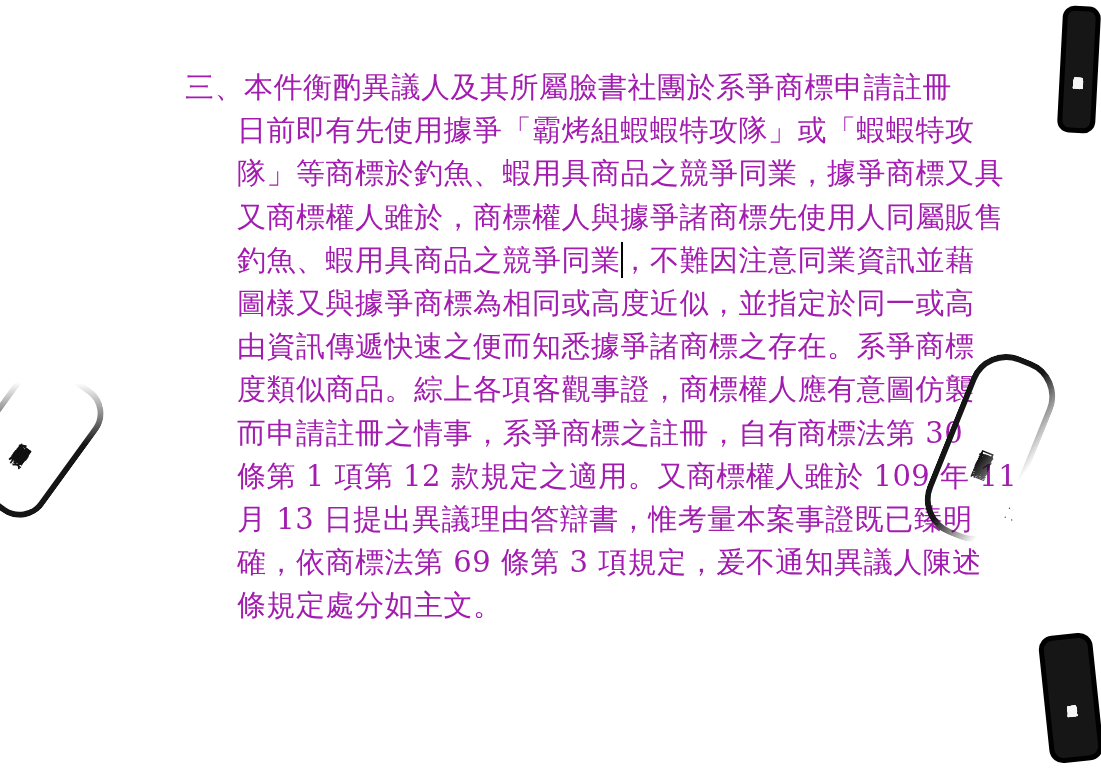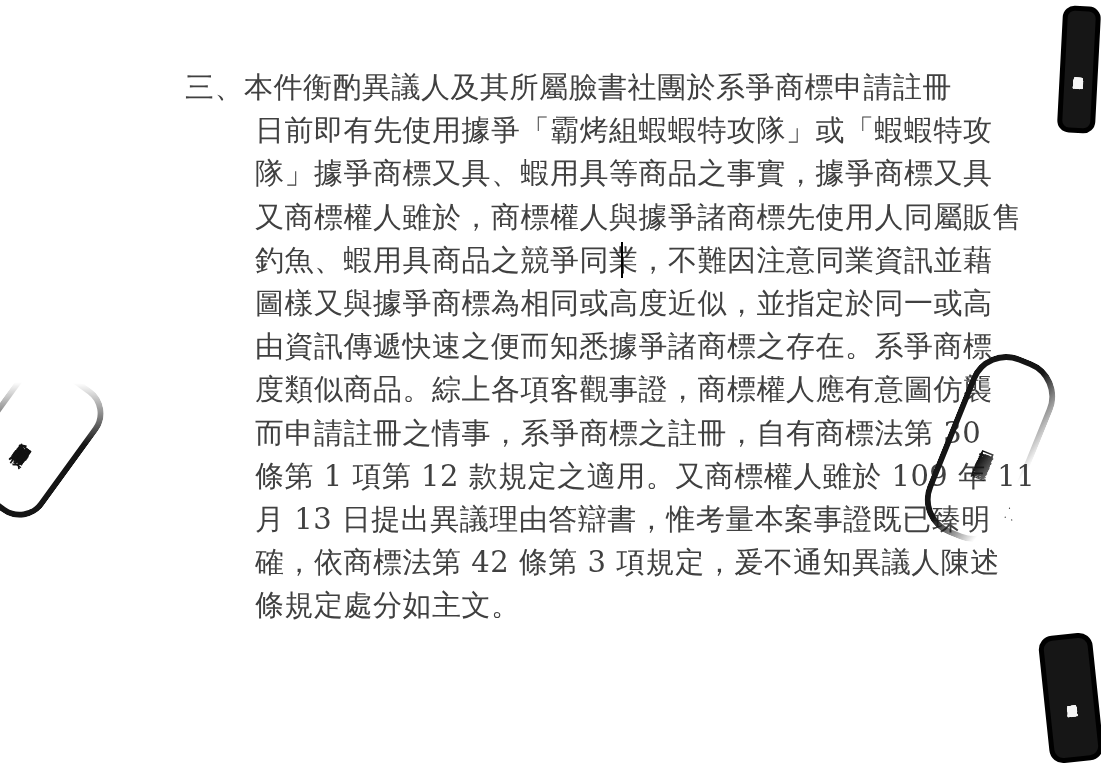--- a/index.html
+++ b/index.html
@@ -5,30 +5,30 @@
   html,body{margin:0;padding:0;}
   body{
     width:1101px;height:768px;position:relative;overflow:hidden;
     background:#ffffff;
     font-family:"DejaVu Serif","Liberation Serif",serif;
   }
   .page{position:absolute;inset:0;background:#fff;}
   
   .text-block{
     position:absolute;left:185px;top:66px;width:736px;
-    color:#404040;font-size:29px;
+    color:#a21caf;font-size:29px;
   }
   .line{
     height:43.2px;line-height:43.2px;
     text-align:justify;text-align-last:justify;
     text-justify:inter-character;
     white-space:nowrap;
     letter-spacing:0.5px;
   }
-  .line.indent{margin-left:70px;}
+  .line.indent{margin-left:52px;}
   .line.last{text-align:left;text-align-last:left;font-family:Liberation Serif, serif;}
   .marker{display:inline;}
   
   .caret{
     position:absolute;left:621px;top:242px;width:2px;height:36px;
     background:#000;
   }
   
   .stamp{
     position:absolute;color:#111;border:5px solid #151515;
@@ -75,30 +75,30 @@
   }
 </style>
 </head>
 <body>
 
 <div class="page">
 
   <div class="text-block">
     <div class="line"><span class="marker">三、</span><span>本件衡酌異議人及其所屬臉書社團於系爭商標申請註冊</span></div>
     <div class="line indent">日前即有先使用據爭「霸烤組蝦蝦特攻隊」或「蝦蝦特攻</div>
-    <div class="line indent">隊」據爭商標又具、蝦用具等商品之事實，據爭商標又具</div>
+    <div class="line indent">隊」等商標於釣魚、蝦用具商品之競爭同業，據爭商標又具</div>
     <div class="line indent">又商標權人雖於，商標權人與據爭諸商標先使用人同屬販售</div>
     <div class="line indent">釣魚、蝦用具商品之競爭同業，不難因注意同業資訊並藉</div>
     <div class="line indent">圖樣又與據爭商標為相同或高度近似，並指定於同一或高</div>
     <div class="line indent">由資訊傳遞快速之便而知悉據爭諸商標之存在。系爭商標</div>
     <div class="line indent">度類似商品。綜上各項客觀事證，商標權人應有意圖仿襲</div>
     <div class="line indent">而申請註冊之情事，系爭商標之註冊，自有商標法第 30</div>
     <div class="line indent">條第 1 項第 12 款規定之適用。又商標權人雖於 109 年 11</div>
     <div class="line indent">月 13 日提出異議理由答辯書，惟考量本案事證既已臻明</div>
-    <div class="line indent">確，依商標法第 42 條第 3 項規定，爰不通知異議人陳述</div>
+    <div class="line indent">確，依商標法第 69 條第 3 項規定，爰不通知異議人陳述</div>
     <div class="line indent last">條規定處分如主文。</div>
   </div>
 
   <div class="caret"></div>
 
   <div class="stamp stamp-left">
     <span class="glyphs">印證局明册章回田經核</span>
   </div>
 
   <div class="stamp stamp-right">

